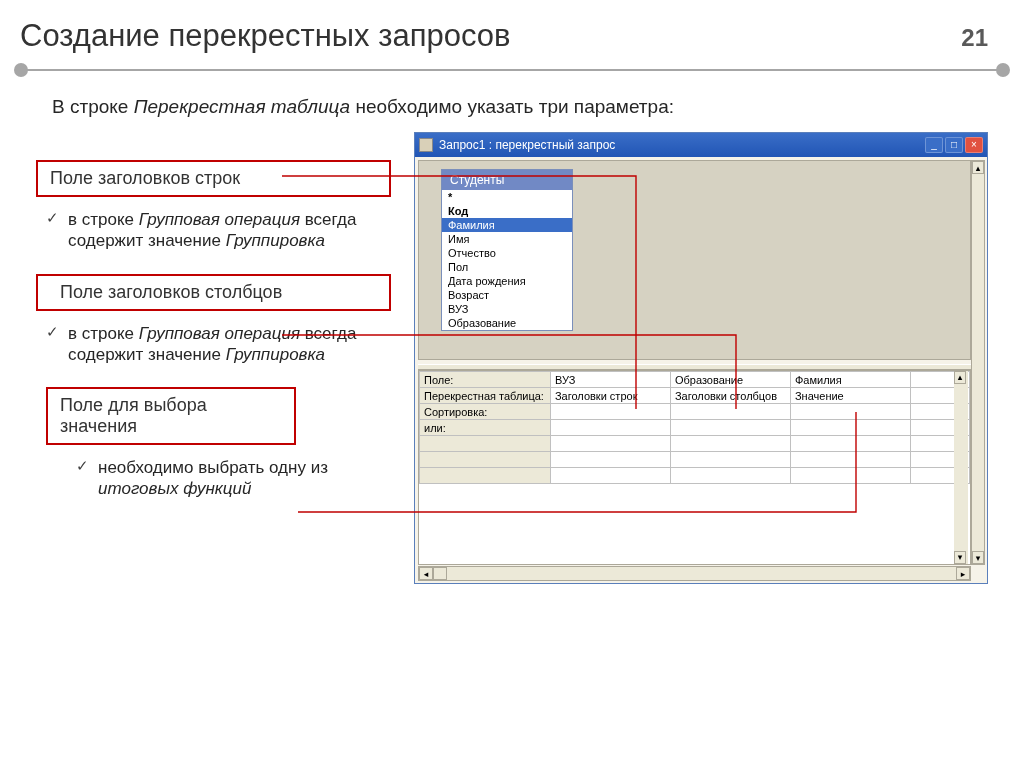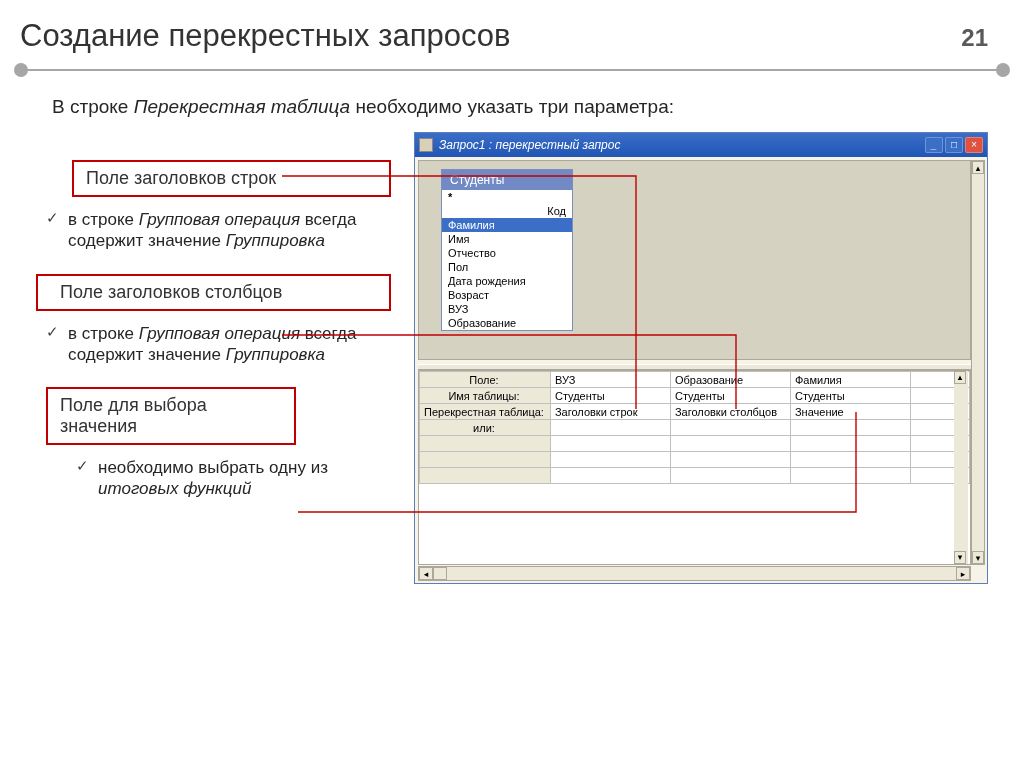--- a/index.html
+++ b/index.html
@@ -64,21 +64,21 @@
     width: 355px;
   }
   .red-box {
     border: 2px solid #c00000;
     padding: 6px 12px;
     font-size: 18px;
     color: #333;
     background: #fff;
     margin-bottom: 12px;
   }
-  .red-box.box1 { margin-top: 28px; margin-left: 36px; }
+  .red-box.box1 { margin-top: 28px; }
   .red-box.box2 { margin-top: 22px; padding-left: 22px; }
   .red-box.box3 { margin-top: 22px; margin-left: 10px; width: 250px; }
   .bullet-block {
     margin: 10px 0 6px 10px;
   }
   .bullet-item {
     position: relative;
     padding-left: 22px;
     font-size: 17px;
     color: #262626;
@@ -107,21 +107,20 @@
     background: #ece9d8;
   }
   .win-titlebar {
     height: 24px;
     background: linear-gradient(to bottom, #3a6ec7, #2155b5);
     color: #fff;
     display: flex;
     align-items: center;
     padding: 0 4px;
     font-size: 12px;
-    font-style: italic;
   }
   .win-titlebar .app-icon {
     width: 14px; height: 14px;
     background: #d9d0b8;
     margin-right: 6px;
     border: 1px solid #888;
   }
   .win-titlebar .title-text { flex: 1; }
   .win-btns { display: flex; gap: 2px; }
   .win-btn {
@@ -168,21 +167,21 @@
     font-size: 11px;
     color: #000;
   }
   .field-item {
     padding: 1px 6px;
     white-space: nowrap;
     overflow: hidden;
   }
   .field-item.asterisk { font-weight: bold; }
   .field-item.sel { background: #3a6ec7; color: #fff; }
-  .field-item.bold { font-weight: normal; text-align: right; }
+  .field-item.bold { font-weight: bold; }
 
   .splitter {
     position: absolute;
     left: 3px; right: 16px; top: 207px;
     height: 6px;
     background: #ece9d8;
     border-top: 1px solid #fff;
     border-bottom: 1px solid #aca899;
   }
   .lower-pane {
@@ -197,21 +196,21 @@
     font-size: 11px;
     color: #000;
     width: 100%;
   }
   .grid-table td, .grid-table th {
     border: 1px solid #c0c0c0;
     padding: 1px 4px;
     height: 16px;
   }
   .grid-table .label-cell {
-    text-align: center;
+    text-align: left;
     background: #ece9d8;
     white-space: nowrap;
     color: #000;
     padding-right: 6px;
   }
   .grid-table .val-cell {
     background: #fff;
     white-space: nowrap;
   }
   .hscroll {
@@ -350,31 +349,31 @@
         <table class="grid-table">
           <tbody>
               <tr>
             <td class="label-cell" style="width:128px">Поле:</td>
             <td class="val-cell" style="width:120px">ВУЗ</td>
             <td class="val-cell" style="width:120px">Образование</td>
             <td class="val-cell" style="width:120px">Фамилия</td>
             <td class="val-cell"></td>
           </tr>
           <tr>
-            <td class="label-cell">Имя таблицы:</td>
-            <td class="val-cell">Студенты</td>
-            <td class="val-cell">Студенты</td>
-            <td class="val-cell">Студенты</td>
-            <td class="val-cell"></td>
-          </tr>
-          <tr>
             <td class="label-cell">Перекрестная таблица:</td>
             <td class="val-cell">Заголовки строк</td>
             <td class="val-cell">Заголовки столбцов</td>
             <td class="val-cell">Значение</td>
+            <td class="val-cell"></td>
+          </tr>
+          <tr>
+            <td class="label-cell">Сортировка:</td>
+            <td class="val-cell"></td>
+            <td class="val-cell"></td>
+            <td class="val-cell"></td>
             <td class="val-cell"></td>
           </tr>
           <tr>
             <td class="label-cell">или:</td>
             <td class="val-cell"></td>
             <td class="val-cell"></td>
             <td class="val-cell"></td>
             <td class="val-cell"></td>
           </tr>
           <tr>

